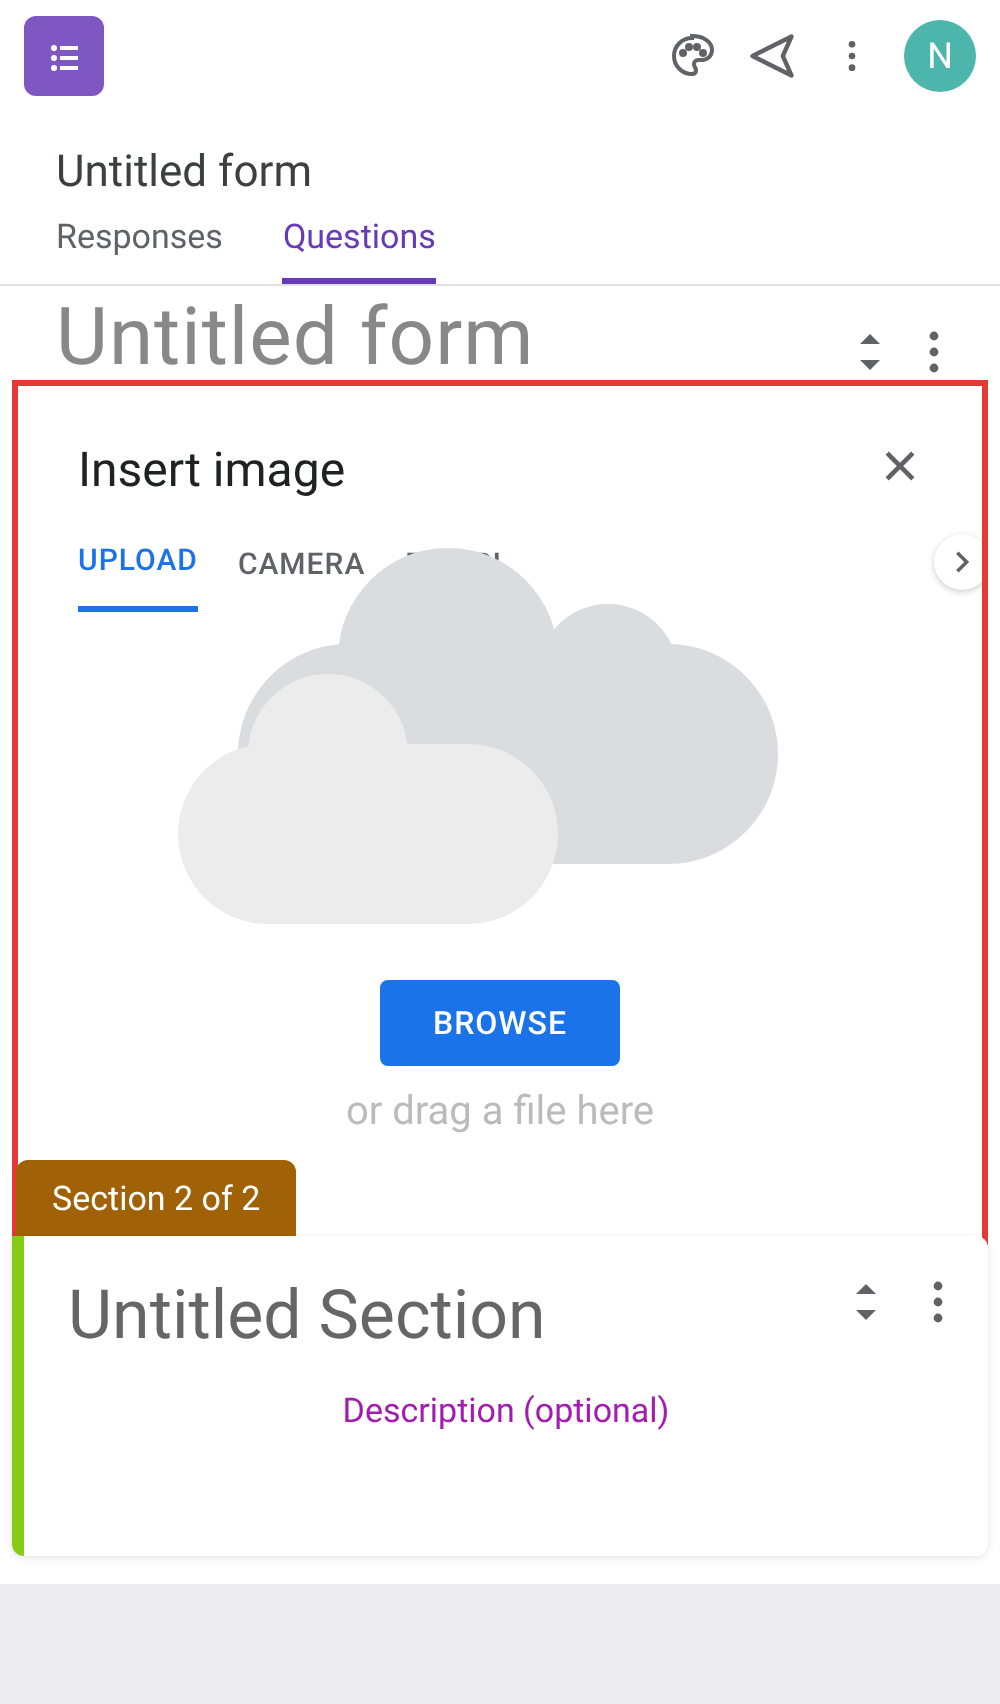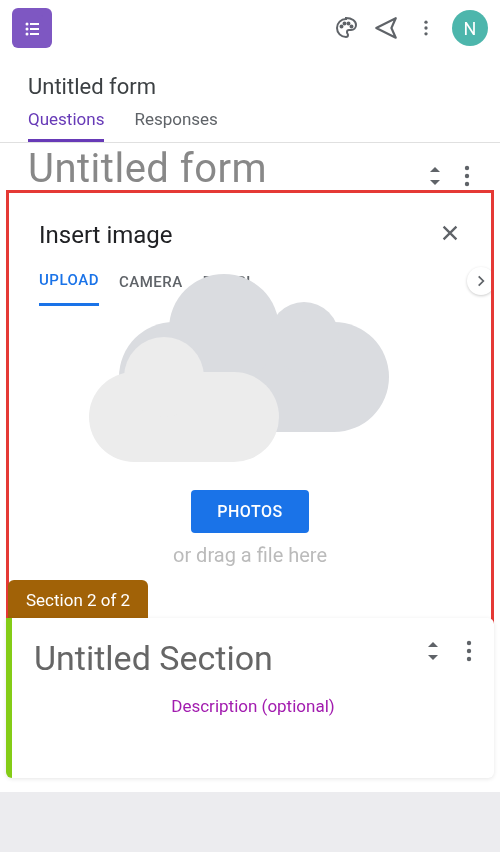--- a/index.html
+++ b/index.html
@@ -270,22 +270,22 @@
         <circle cx="12" cy="12" r="2"></circle>
         <circle cx="12" cy="19" r="2"></circle>
     </svg>
   </div>
   <div class="avatar">N</div>
 </div>
 
 <div class="doc-title">Untitled form</div>
 
 <div class="tabs">
+  <div class="tab">Responses</div>
   <div class="tab active">Questions</div>
-  <div class="tab">Responses</div>
 </div>
 
 <div class="form-title">Untitled form</div>
 
 <div class="row-icons">
   <span class="collapse-ic">
     <svg width="14" height="22" viewBox="0 0 14 22" fill="#5f6368">
       <path d="M2 7 l5 -5 l5 5 z"></path>
         <path d="M2 15 l5 5 l5 -5 z"></path>
     </svg>
@@ -316,21 +316,21 @@
       <svg width="14" height="14" viewBox="0 0 24 24" fill="none" stroke="#5f6368" stroke-width="3">
         <path d="M8 4 l8 8 l-8 8"></path>
       </svg>
     </div>
   </div>
   <div class="upload-area">
     <div class="cloud-bg">
       <div class="cloud1"></div>
       <div class="cloud2"></div>
     </div>
-    <div class="browse-btn">PHOTOS</div>
+    <div class="browse-btn">BROWSE</div>
     <div class="drag-text">or drag a file here</div>
   </div>
 </div>
 
 <div class="section-chip">Section 2 of 2</div>
 
 <div class="section-card">
   <div class="section-title">Untitled Section</div>
   <div class="section-desc">Description (optional)</div>
   <div class="section-icons">

